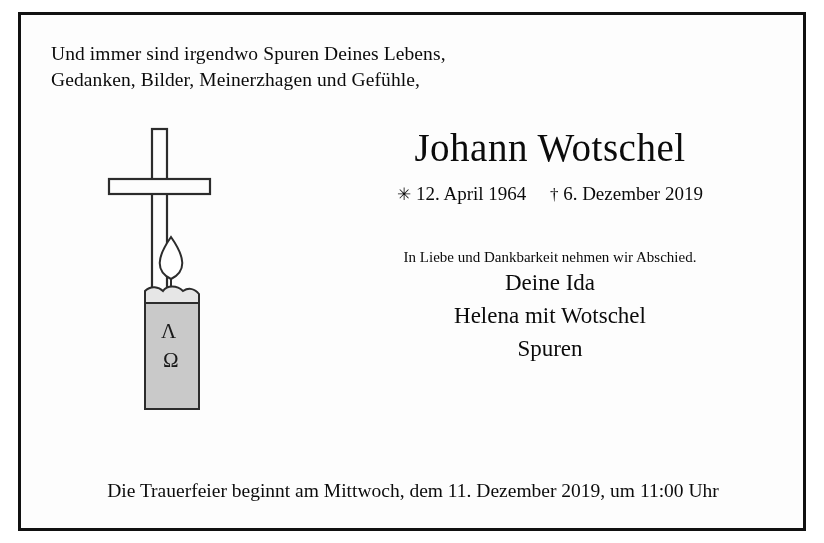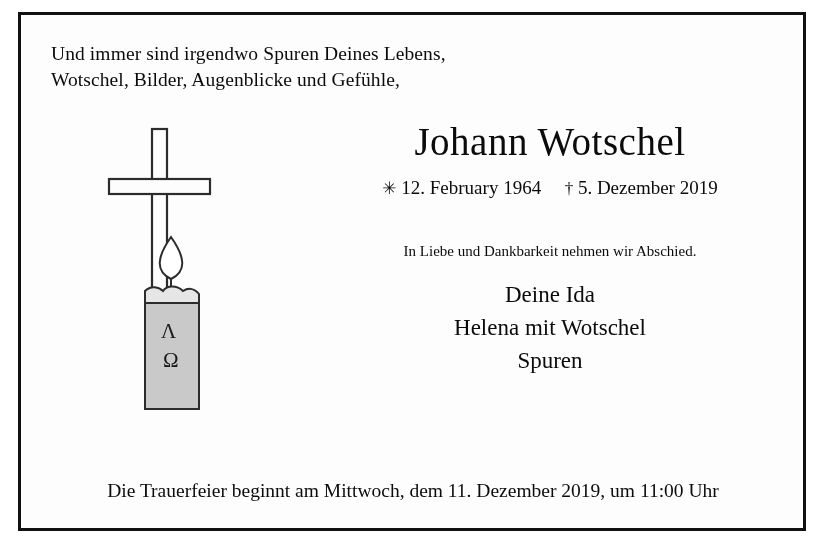--- a/index.html
+++ b/index.html
@@ -53,21 +53,21 @@
     position: absolute;
     left: 42px;
     top: 8px;
     width: 210px;
     height: 300px;
   }
 
   .main-text {
     position: absolute;
     left: 268px;
-    top: 8px;
+    top: 14px;
     width: 462px;
     text-align: center;
   }
 
   .deceased-name {
     font-size: 39px;
     line-height: 46px;
     letter-spacing: 0.5px;
     white-space: nowrap;
   }
@@ -80,21 +80,20 @@
   .dates .sym { font-size: 17px; }
   .dates .gap { display: inline-block; width: 14px; }
 
   .farewell {
     margin-top: 44px;
     font-size: 15px;
     white-space: nowrap;
   }
 
   .mourners {
-    margin-top: 18px;
     font-size: 23px;
     line-height: 33px;
   }
   .mourners div { margin: 0; }
 
   
   .notice {
     position: absolute;
     left: 32px;
     right: 30px;
@@ -107,21 +106,21 @@
   .notice div { margin: 0; }
 </style>
 </head>
 <body>
 
 <div class="obituary-card">
   <div class="inner">
 
     <div class="verse">
       <div>Und immer sind irgendwo Spuren Deines Lebens,</div>
-      <div>Wotschel, Bilder, Augenblicke und Gefühle,</div>
+      <div>Gedanken, Bilder, Meinerzhagen und Gefühle,</div>
     </div>
 
     <div class="middle">
 
       <div class="symbol">
         <svg viewBox="0 0 210 300" width="210" height="300" aria-hidden="true">
 
           <g fill="none" stroke="#2c2c2c" stroke-width="2.2">
             <rect x="59" y="10" width="15" height="248" fill="#fdfdfd"></rect>
             <rect x="16" y="60" width="101" height="15" fill="#fdfdfd"></rect>
@@ -141,24 +140,24 @@
             <text x="70" y="248" font-family="Liberation Serif, serif" font-size="21" fill="#1a1a1a">Ω</text>
           </g>
         </svg>
       </div>
 
       <div class="main-text">
         <div class="deceased-name">Johann Wotschel</div>
 
         <div class="dates">
           <span class="sym">✳</span>
-          <span>12. February 1964</span>
+          <span>12. April 1964</span>
           <span class="gap"></span>
           <span class="sym">†</span>
-          <span>5. Dezember 2019</span>
+          <span>6. Dezember 2019</span>
         </div>
 
         <div class="farewell">In Liebe und Dankbarkeit nehmen wir Abschied.</div>
 
         <div class="mourners">
           <div>Deine Ida</div>
           <div>Helena mit Wotschel</div>
           <div>Spuren</div>
         </div>
       </div>

